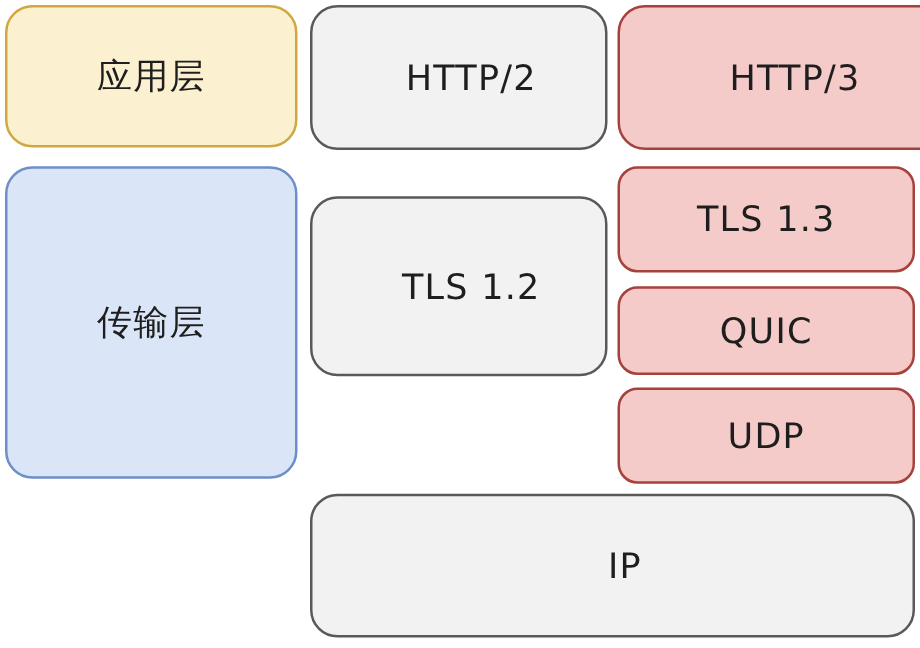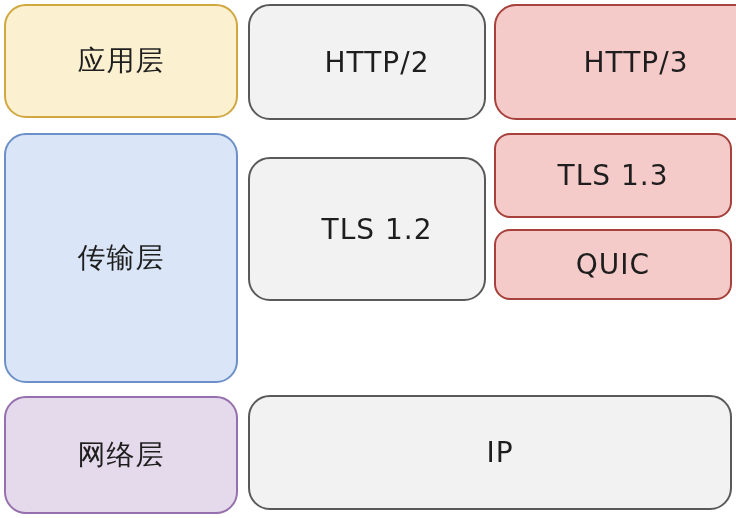--- a/index.html
+++ b/index.html
@@ -55,38 +55,38 @@
 <body>
 
 <div class="canvas">
 
   <div class="box v-yellow r-lg p-app">
     <span>应用层</span>
   </div>
   <div class="box v-blue r-lg p-transport">
     <span>传输层</span>
   </div>
-  <div class="box v-purple r-lg p-network">
-    <span>网络层</span>
-  </div>
 
   <div class="box v-gray r-lg p-http2">
     <span>HTTP/2</span>
   </div>
   <div class="box v-gray r-lg p-tls12">
     <span>TLS 1.2</span>
   </div>
 
   <div class="box v-pink r-lg p-http3">
     <span>HTTP/3</span>
   </div>
   <div class="box v-pink r-md p-tls13">
     <span>TLS 1.3</span>
   </div>
   <div class="box v-pink r-md p-quic">
     <span>QUIC</span>
   </div>
+  <div class="box v-pink r-md p-udp">
+    <span>UDP</span>
+  </div>
 
   <div class="box v-gray r-lg p-ip">
     <span>IP</span>
   </div>
 
 </div>
 
 </body></html>

